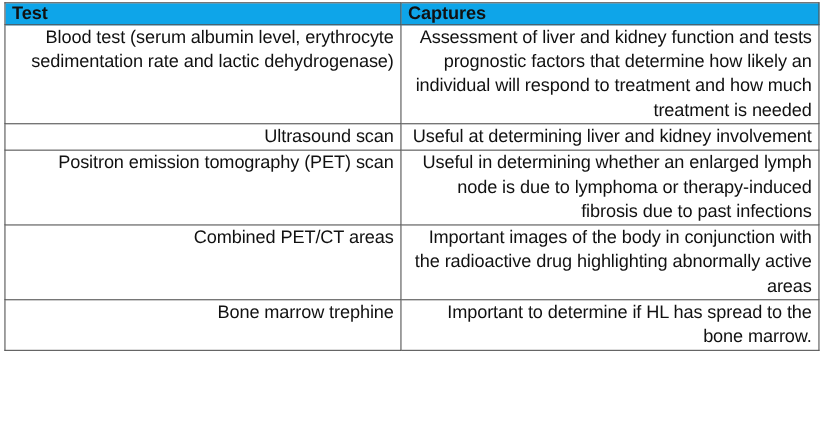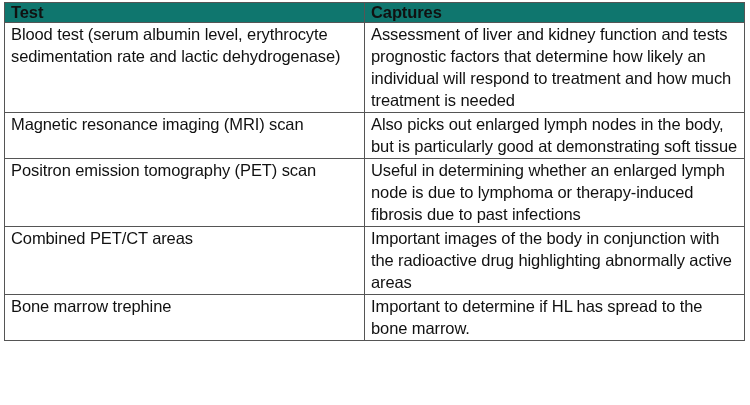--- a/index.html
+++ b/index.html
@@ -17,26 +17,26 @@
   .tbl col.c1 { width: 360px; }
   .tbl col.c2 { width: 380px; }
   .tbl th, .tbl td {
     border: 1.3px solid #555;
     padding: 0 6px 0 6px;
     vertical-align: top;
     text-align: left;
     letter-spacing: -0.1px;
   }
   .tbl th {
-    background: #0f766e;
+    background: #0ea5e9;
     font-weight: bold;
     height: 19px;
     line-height: 19px;
   }
-  .tbl td { padding-top: 0px; padding-bottom: 1px; }
+  .tbl td { padding-top: 0px; padding-bottom: 1px; text-align: right; }
 </style>
 </head>
 <body>
 
 <table class="tbl">
   <colgroup>
       <col class="c1">
       <col class="c2">
     </colgroup>
   <thead>
@@ -44,22 +44,22 @@
       <th>Test</th>
       <th>Captures</th>
     </tr>
   </thead>
   <tbody>
     <tr>
       <td>Blood test (serum albumin level, erythrocyte sedimentation rate and lactic dehydrogenase)</td>
       <td>Assessment of liver and kidney function and tests prognostic factors that determine how likely an individual will respond to treatment and how much treatment is needed</td>
     </tr>
     <tr>
-      <td>Magnetic resonance imaging (MRI) scan</td>
-      <td>Also picks out enlarged lymph nodes in the body, but is particularly good at demonstrating soft tissue</td>
+      <td>Ultrasound scan</td>
+      <td>Useful at determining liver and kidney involvement</td>
     </tr>
     <tr>
       <td>Positron emission tomography (PET) scan</td>
       <td>Useful in determining whether an enlarged lymph node is due to lymphoma or therapy-induced fibrosis due to past infections</td>
     </tr>
     <tr>
       <td>Combined PET/CT areas</td>
       <td>Important images of the body in conjunction with the radioactive drug highlighting abnormally active areas</td>
     </tr>
     <tr>

